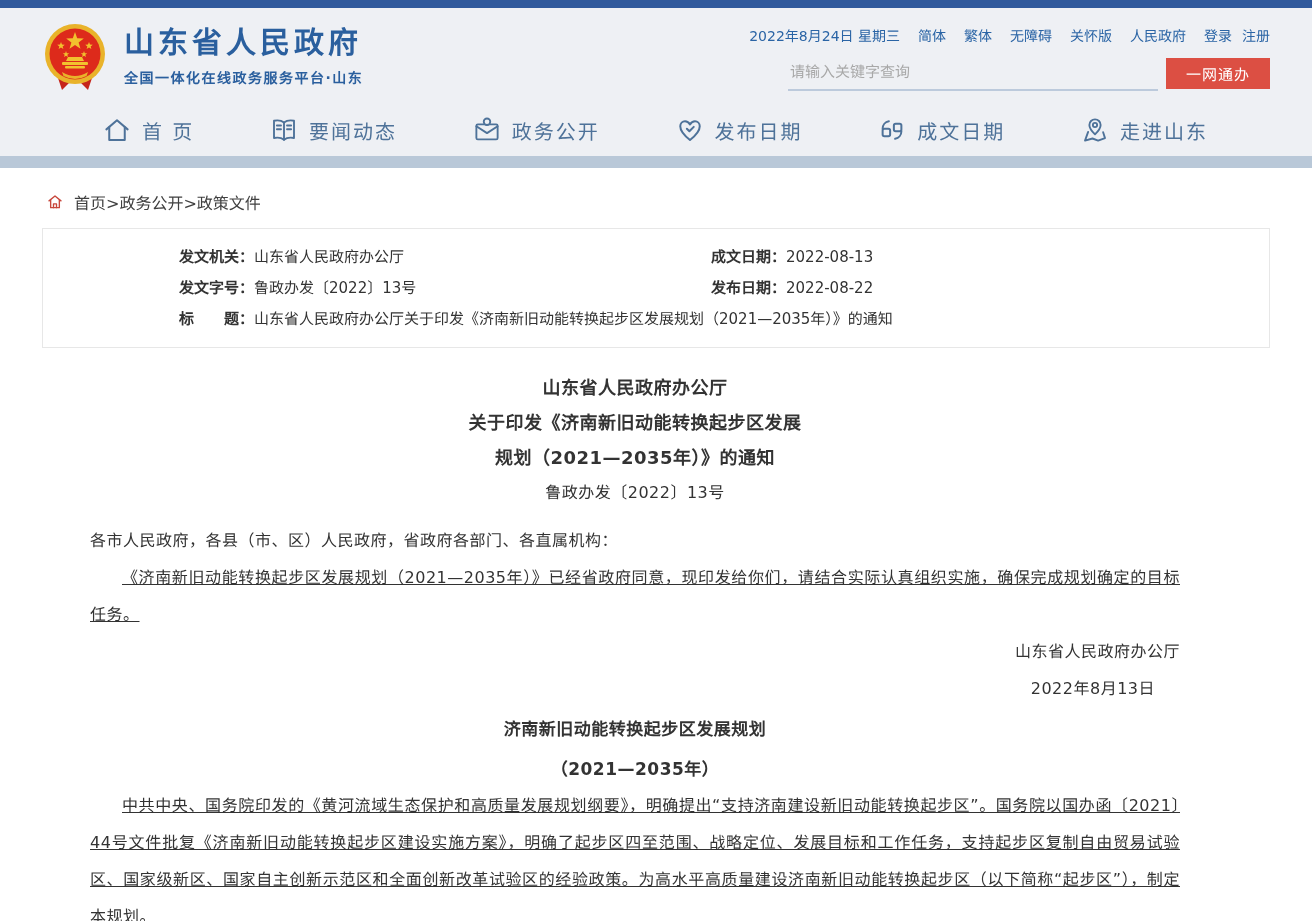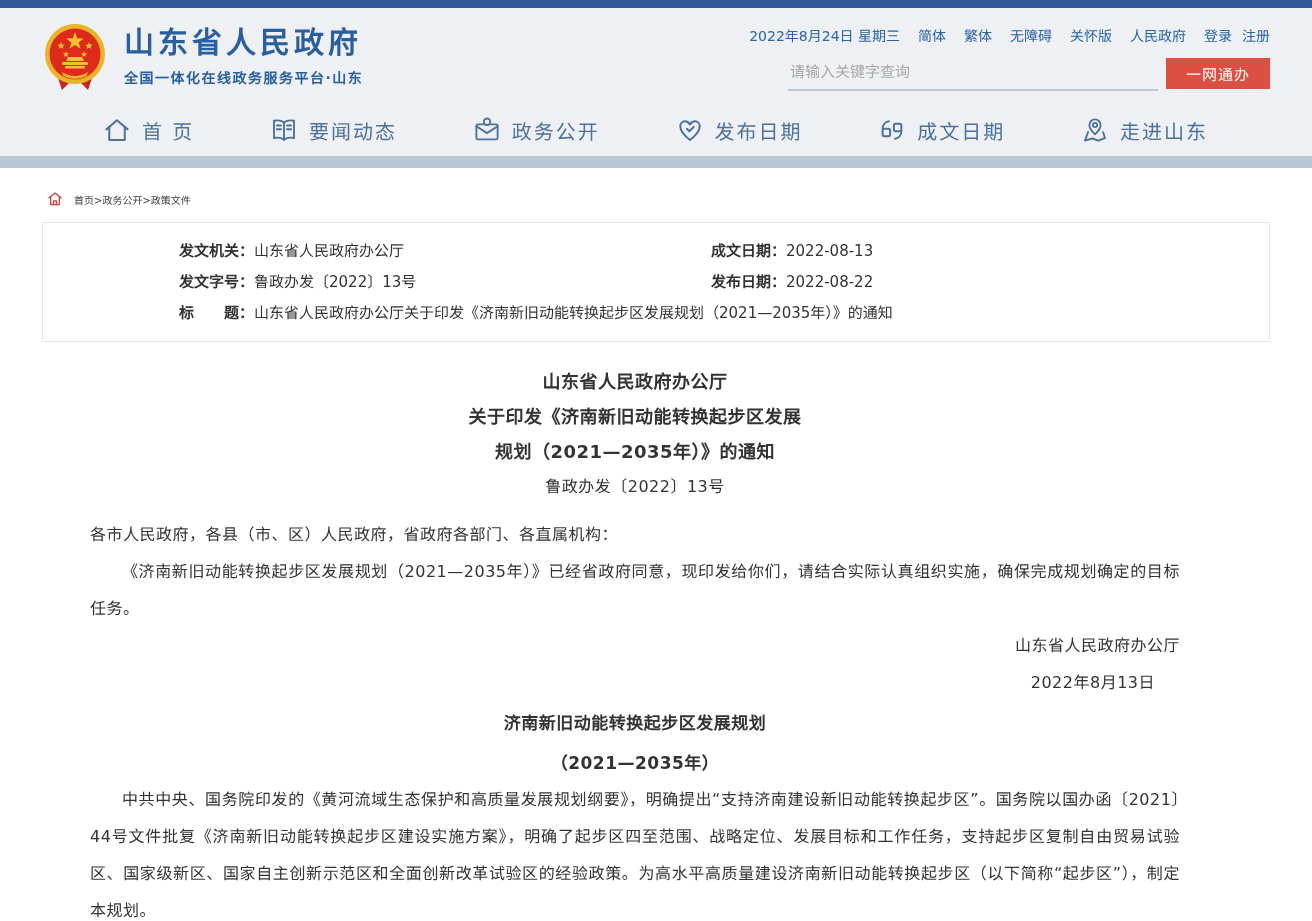--- a/index.html
+++ b/index.html
@@ -26,35 +26,35 @@
     font-size:15px; font-family:inherit; cursor:pointer; letter-spacing:1px; margin-bottom:2px; }
   .nav { background:#eef0f4; }
   .nav-inner { width:1228px; margin:0 auto; height:52px; display:flex;
     justify-content:space-between; align-items:center; padding:0 62px 0 60px; }
   .nav-item { display:flex; align-items:center; gap:10px; color:#4e7299; font-size:20px;
     text-decoration:none; cursor:pointer; letter-spacing:2px; }
   .nav-item svg { display:block; }
   .band { height:12px; background:#b9c8d8; }
   .main { width:1228px; margin:0 auto; }
   .breadcrumb { display:flex; align-items:center; gap:10px; padding:22px 0 14px 4px;
-    font-size:10px; color:#404040; }
+    font-size:16px; color:#404040; }
   .breadcrumb svg { display:block; }
   .meta-box { border:1px solid #e7e7e7; background:#fff; padding:13px 0 12px 0; }
   .meta-grid { display:grid; grid-template-columns:668px 1fr; }
   .meta-cell { line-height:31px; font-size:15px; white-space:nowrap; }
   .meta-cell.left { padding-left:136px; }
   .meta-cell.right { padding-left:0; }
   .meta-cell.full { grid-column:1 / span 2; padding-left:136px; }
   .meta-label { font-weight:bold; color:#333; }
   .meta-value { color:#333; }
   .doc { padding:22px 90px 0 48px; font-size:16px; letter-spacing:0.5px; }
   .doc-title-line { text-align:center; font-weight:bold; font-size:18px; line-height:35px; color:#333; }
   .doc-number { text-align:center; font-size:16px; line-height:35px; color:#333; }
   .doc p { line-height:37px; text-align:justify; margin:0; }
-  .doc p.indent { text-indent:2em; }
+  .doc p.indent { text-indent:2em;text-decoration:underline; }
   .salutation { margin-top:12px !important; }
   .sig { text-align:right; line-height:37px; }
   .sig .sig-date { padding-right:25px; }
   .plan-title { text-align:center; font-weight:bold; font-size:17px; line-height:36px; margin-top:4px; color:#333; }
 </style>
 </head>
 <body>
 
 <div class="topbar"></div>
 

